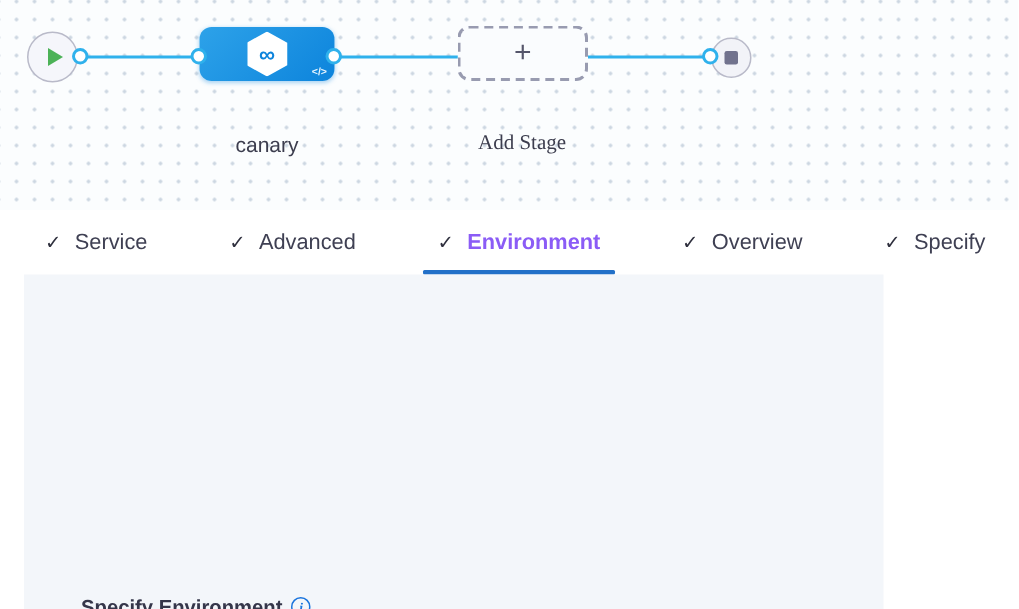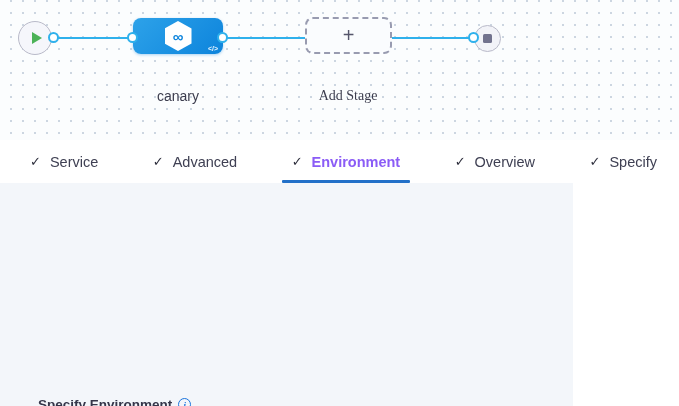--- a/index.html
+++ b/index.html
@@ -47,21 +47,21 @@
   .tabbar { position:absolute; left:0; top:140px; width:679px; height:43px; background:#fff;
     display:flex; align-items:stretch; justify-content:space-between; padding:0 14px 0 22px; }
   .tab { display:flex; align-items:center; gap:9px; position:relative; padding:0 8px; cursor:pointer; }
   .tab .check { font-size:13px; color:#2e2f3d; font-weight:bold; }
   .tab .tab-label { font-size:14.5px; color:#3f4053; }
   .tab.active .tab-label { font-weight:bold; color:#8b5cf6; }
   .tab.active::after { content:""; position:absolute; left:-2px; right:-2px; bottom:0;
     height:3px; background:#2270c8; border-radius:1px; }
 
   
-  .content { position:absolute; left:0; top:183px; width:573px; height:223px; background:#f3f6fa; }
+  .content { position:absolute; left:16px; top:183px; width:573px; height:223px; background:#f3f6fa; }
   .field-label { position:absolute; left:38px; top:214px; display:flex; align-items:center; gap:6px;
     font-size:13.5px; font-weight:bold; color:#35364a; }
   .info-badge { width:13px; height:13px; border:1.3px solid #1a74dd; border-radius:50%;
     color:#1a74dd; font-size:9px; font-style:italic; font-family:"Liberation Serif",serif;
     display:flex; align-items:center; justify-content:center; font-weight:bold; }
 </style>
 </head>
 <body>
 
 <div class="app">

